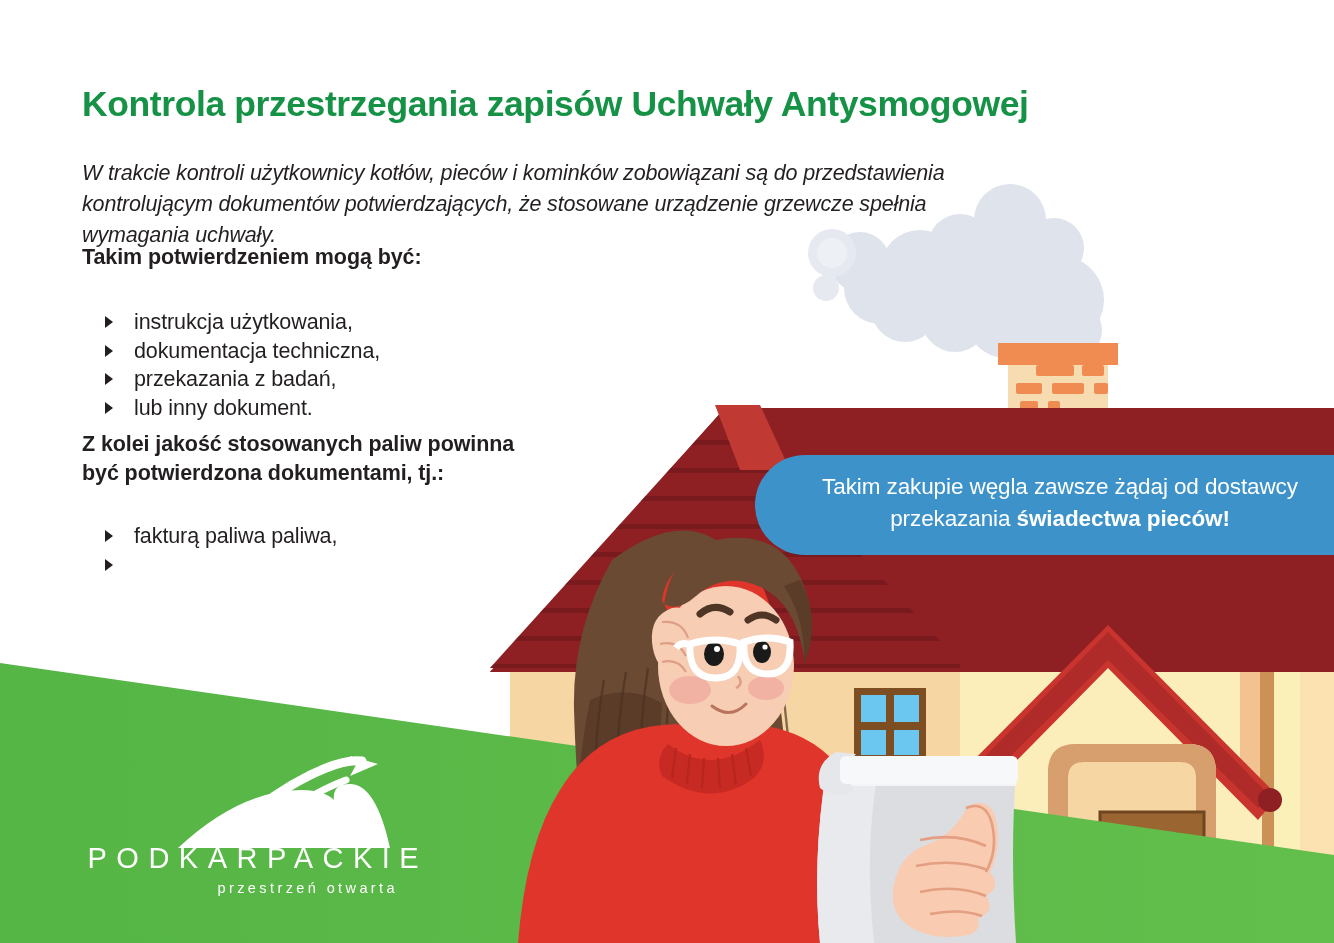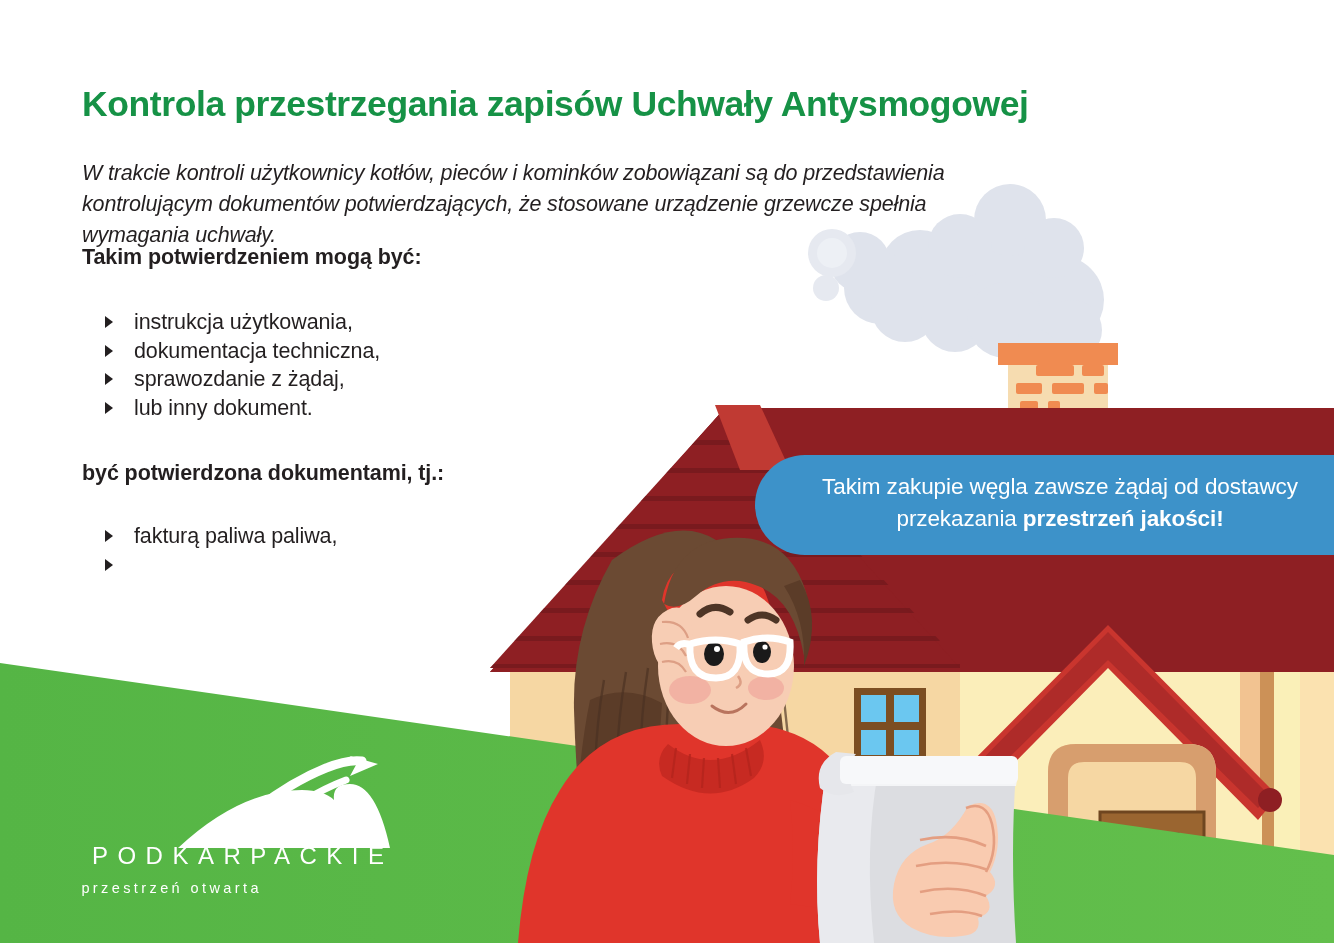--- a/index.html
+++ b/index.html
@@ -109,29 +109,29 @@
     position:absolute;
     left:78px;top:776px;
     width:320px;height:128px;
     z-index:7;
   }
   .logo-word{
     position:absolute;
     left:0;top:66px;width:320px;
     text-align:center;
     color:#ffffff;
-    font-size:24px;
+    font-size:29px;
     letter-spacing:9.5px;
     text-indent:9.5px;
     font-weight:normal;
   }
   .logo-sub{
     position:absolute;
     left:0;top:104px;width:320px;
-    text-align:left;
+    text-align:right;
     color:#ffffff;
     font-size:14.5px;
     letter-spacing:3.4px;
     text-indent:3.4px;
   }
 </style>
 </head>
 <body>
 
 <div id="poster">
@@ -373,37 +373,37 @@
 
     <h1 class="title">Kontrola przestrzegania zapisów Uchwały Antysmogowej</h1>
 
     <p class="para">W trakcie kontroli użytkownicy kotłów, pieców i kominków zobowiązani są do przedstawienia kontrolującym dokumentów potwierdzających, że stosowane urządzenie grzewcze spełnia wymagania uchwały.</p>
 
     <div class="subhead" id="subhead1">Takim potwierdzeniem mogą być:</div>
 
     <ul class="bul" id="list1">
       <li><span class="tri"></span><span>instrukcja użytkowania,</span></li>
       <li><span class="tri"></span><span>dokumentacja techniczna,</span></li>
-      <li><span class="tri"></span><span>sprawozdanie z żądaj,</span></li>
+      <li><span class="tri"></span><span>przekazania z badań,</span></li>
       <li><span class="tri"></span><span>lub inny dokument.</span></li>
     </ul>
 
     <div class="subhead" id="subhead2">
-      <br>
+      <span>Z kolei jakość stosowanych paliw powinna</span><br>
       <span>być potwierdzona dokumentami, tj.:</span>
     </div>
 
     <ul class="bul" id="list2">
       <li><span class="tri"></span><span>fakturą paliwa paliwa,</span></li>
       <li><span class="tri"></span></li>
     </ul>
 
     <div class="callout">
       <span>Takim zakupie węgla zawsze żądaj od dostawcy</span><br>
-      <span>przekazania </span><b>przestrzeń jakości!</b>
+      <span>przekazania </span><b>świadectwa pieców!</b>
     </div>
 
     <div id="logo">
       <div class="logo-word">PODKARPACKIE</div>
       <div class="logo-sub">przestrzeń otwarta</div>
     </div>
 
   </div>
 </div>
 

